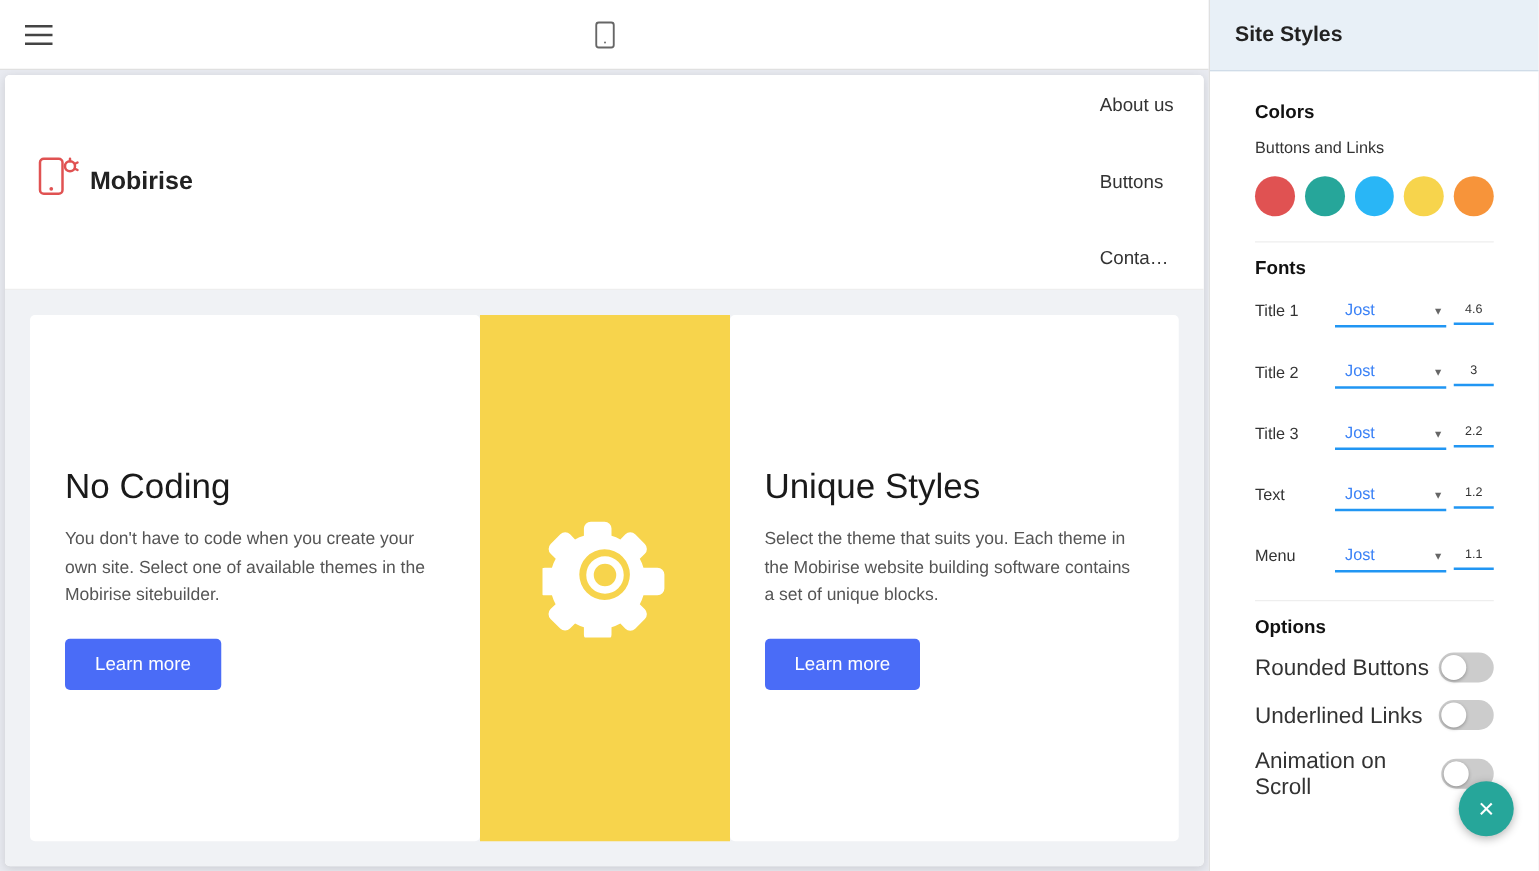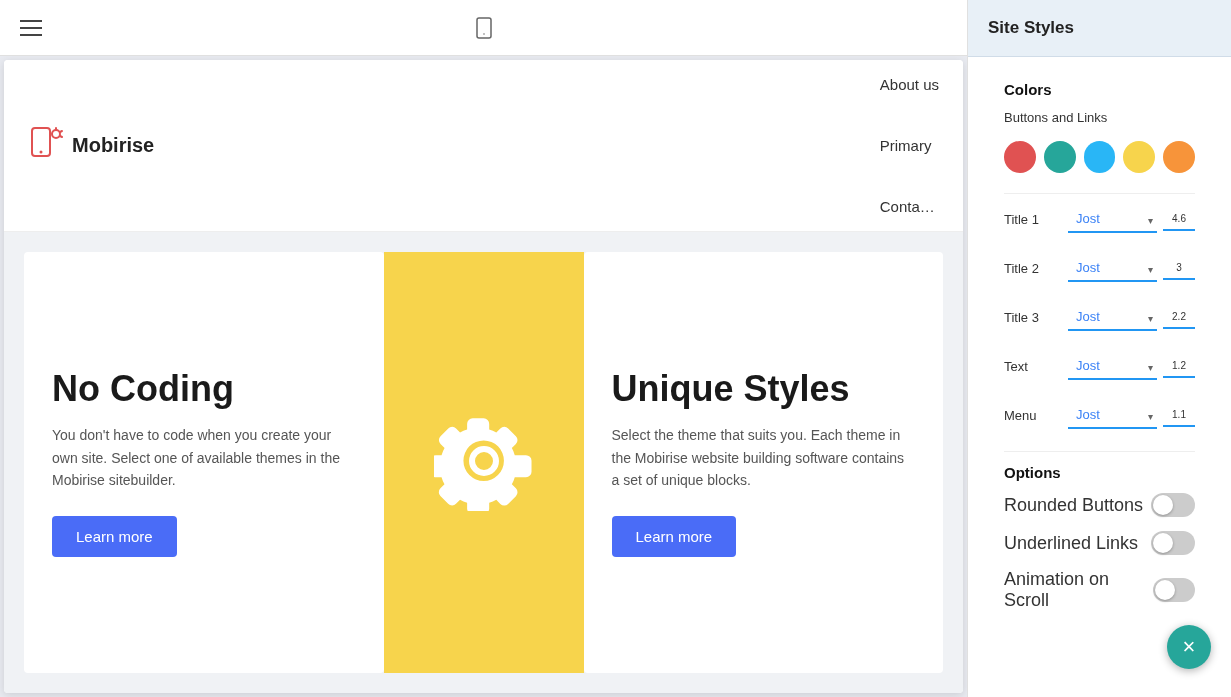--- a/index.html
+++ b/index.html
@@ -117,22 +117,22 @@
       background: #fff;
       border-radius: 4px;
       padding: 32px 28px;
       flex: 1;
       display: flex;
       flex-direction: column;
       justify-content: center;
     }
 
     .card-title {
-      font-size: 36px;
-      font-weight: 700;
+      font-size: 28px;
+      font-weight: 400;
       color: #1a1a1a;
       margin-bottom: 14px;
     }
 
     .card-text {
       font-size: 14px;
       color: #555;
       line-height: 1.6;
       margin-bottom: 24px;
     }
@@ -381,21 +381,21 @@
               <circle cx="28" cy="8" r="4" fill="none" stroke="#e05252" stroke-width="2"></circle>
               <line x1="28" y1="4" x2="28" y2="2" stroke="#e05252" stroke-width="2" stroke-linecap="round"></line>
               <line x1="32" y1="6" x2="34" y2="5" stroke="#e05252" stroke-width="2" stroke-linecap="round"></line>
               <line x1="32" y1="10" x2="34" y2="11" stroke="#e05252" stroke-width="2" stroke-linecap="round"></line>
             </svg>
           </div>
           <span class="site-logo-text">Mobirise</span>
         </div>
         <div class="site-nav-links">
           <a href="#">About us</a>
-          <a href="#">Primary</a>
+          <a href="#">Buttons</a>
           <a href="#">Conta…</a>
         </div>
       </div>
 
       <div class="site-content">
 
         <div class="card">
           <div class="card-title">No Coding</div>
           <div class="card-text">You don't have to code when you create your own site. Select one of available themes in the Mobirise sitebuilder.</div>
           <button class="card-btn">Learn more</button>
@@ -436,20 +436,21 @@
     <div class="color-circles-row">
       <div class="color-circle" style="background: #e05252;"></div>
       <div class="color-circle" style="background: #26a69a;"></div>
       <div class="color-circle" style="background: #29b6f6;"></div>
       <div class="color-circle" style="background: #f7d44c;"></div>
       <div class="color-circle" style="background: #f7943a;"></div>
     </div>
 
     <hr class="divider">
 
+    <div class="section-title">Fonts</div>
 
     <div class="font-row">
       <span class="font-label">Title 1</span>
       <div class="font-select-wrapper">
         <select class="font-select">
           <option>Jost</option>
         </select>
         <span class="font-select-arrow">▾</span>
       </div>
       <div class="font-size-value">4.6</div>

